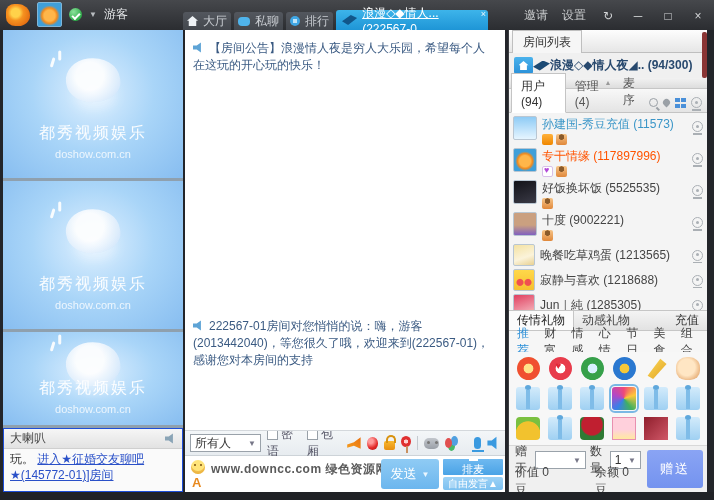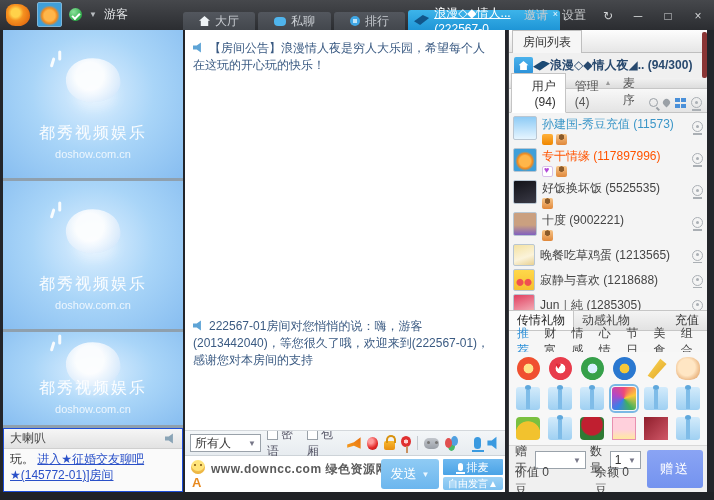--- a/index.html
+++ b/index.html
@@ -20,21 +20,21 @@
   .status-dot::after { content:""; position:absolute; left:3px; top:5px; width:6px; height:3px;
     border-left:2px solid #fff; border-bottom:2px solid #fff; transform:rotate(-45deg); }
   .caret { font-size:8px; color:#b8bcc0; }
   .guest-label { font-size:12px; color:#e4e6e8; }
   .tb-right { position:absolute; right:8px; top:7px; display:flex; align-items:center; gap:14px; color:#c8cacc; }
   .tb-right .txt-btn { font-size:12px; cursor:default; }
   .win-ctrl { font-size:12px; width:16px; text-align:center; color:#d2d4d6; }
 
   
   .tabstrip { position:absolute; left:183px; bottom:0; display:flex; gap:3px; align-items:flex-end; }
-  .tab { height:18px; padding:0 16px; display:flex; align-items:center; gap:5px;
+  .tab { height:18px; padding:0 4px; display:flex; align-items:center; gap:5px;
     background:linear-gradient(#53575e,#43474d); border-radius:3px 3px 0 0; color:#c9cdd2; font-size:12px; }
   .tab-active { height:20px; width:152px; padding:0 6px 0 6px;
     background:linear-gradient(#3db4ea,#1e95d6); color:#fff; position:relative;text-decoration:underline; }
   .tab-close { position:absolute; top:-1px; right:2px; font-size:9px; color:#eaf6fd; line-height:10px; }
   .home-ico { width:11px; height:10px; background:#eef2f5;
     clip-path:polygon(50% 0,100% 48%,84% 48%,84% 100%,16% 100%,16% 48%,0 48%); }
   .bubble-ico { width:12px; height:9px; background:#4fb4ec; border-radius:4px; position:relative; }
   .bubble-ico::after { content:""; position:absolute; left:2px; bottom:-3px; border:3px solid transparent; border-top-color:#4fb4ec; }
   .medal-ico { width:10px; height:10px; border-radius:50%; background:radial-gradient(circle,#bfe4f8 0 30%,#3fa6e4 34%); }
   .swoosh { display:inline-block; width:17px; height:10px; background:#1c4a74;
@@ -109,41 +109,41 @@
   .smiley { position:absolute; left:6px; top:4px; width:14px; height:14px; border-radius:50%;
     background:radial-gradient(circle at 50% 40%,#ffe47a 0 55%,#f4b93a);
     box-shadow:inset 0 -3px 0 rgba(220,140,20,.45); }
   .smiley::after{ content:""; position:absolute; left:3px; top:4px; width:2px; height:2px; background:#7a5010; border-radius:50%; box-shadow:6px 0 0 #7a5010; }
   .font-a { position:absolute; left:7px; top:19px; color:#e8891e; font-weight:bold; font-size:13px; }
   .watermark { position:absolute; left:26px; top:5px; color:#5a5a5a; font-weight:bold; letter-spacing:.5px; }
   .send-btn { position:absolute; right:66px; top:3px; width:58px; height:30px; background:linear-gradient(#8fcbf4,#6cb6ee);
     border-radius:3px; color:#fff; font-size:13px; display:flex; align-items:center; justify-content:center; gap:5px; }
   .send-btn .sel-caret{ color:#eaf6ff; }
   .mic-btn { position:absolute; right:2px; top:3px; width:60px; height:16px; background:linear-gradient(#6fb9f0,#4aa3e6);
-    border-radius:1px; color:#fff; display:flex; align-items:center; justify-content:center; gap:4px; font-size:11px; }
+    border-radius:1px; color:#fff; display:flex; align-items:center; justify-content:center; gap:4px; font-size:11px;flex-direction:column; }
   .mic-btn .i-mic{ width:5px; height:8px; background:#fff; } .mic-btn .i-mic::after{ background:#fff; width:9px; }
   .free-btn { position:absolute; right:2px; top:21px; width:60px; height:13px; background:linear-gradient(#9dd2f6,#7cc0f0);
     border-radius:2px; color:#fff; font-size:10px; display:flex; align-items:center; justify-content:center; }
 
   
   .rl-header { height:23px; background:linear-gradient(#fdfdfd,#e6e6e6); border-bottom:1px solid #bfbfbf; position:relative; }
   .rl-tab { display:inline-block; height:23px; line-height:22px; padding:0 10px; margin-left:3px;
     background:#f6f6f6; border:1px solid #bfbfbf; border-bottom:none; color:#333; }
   .room-row { height:25px; display:flex; align-items:center; padding:0 5px; background:#f0f0f0; }
   .home-btn { width:19px; height:17px; border-radius:2px; background:linear-gradient(#4ab2ec,#2a90d8);
     display:flex; align-items:center; justify-content:center; }
   .home-btn .home-ico{ width:10px; height:9px; background:#fff; }
   .room-name { color:#28496e; font-weight:bold; white-space:nowrap; overflow:hidden; }
   .collapse-bar { height:11px; background:linear-gradient(#f2f2f2,#dddddd); border-bottom:1px solid #c6c6c6;
     text-align:center; font-size:7px; color:#999; line-height:10px; }
 
   .user-tabs { height:24px; background:linear-gradient(#f8f8f8,#e4e4e4); border-bottom:1px solid #c4c4c4;
     display:flex; align-items:flex-end; padding:0 2px; }
   .utab { padding:4px 9px 3px; color:#555; }
-  .utab.active { background:#fff; border:1px solid #c4c4c4; border-bottom:1px solid #fff; color:#333; margin-bottom:-1px;text-align:right; }
+  .utab.active { background:#fff; border:1px solid #c4c4c4; border-bottom:1px solid #fff; color:#333; margin-bottom:-1px; }
   .ut-icons { margin-left:auto; display:flex; align-items:center; gap:5px; padding:0 3px 4px 0; }
   .i-search { width:9px; height:9px; border:1.5px solid #9aa0a6; border-radius:50%; position:relative; }
   .i-search::after { content:""; position:absolute; right:-3px; bottom:-3px; width:4px; height:1.5px; background:#9aa0a6; transform:rotate(45deg); }
   .i-pin { width:7px; height:7px; border-radius:50% 50% 50% 0; background:#9aa0a6; transform:rotate(-45deg); }
   .i-grid { width:11px; height:10px; background:
     linear-gradient(#4a90d9,#4a90d9) 0 0/5px 4px no-repeat, linear-gradient(#4a90d9,#4a90d9) 6px 0/5px 4px no-repeat,
     linear-gradient(#4a90d9,#4a90d9) 0 6px/5px 4px no-repeat, linear-gradient(#4a90d9,#4a90d9) 6px 6px/5px 4px no-repeat; }
   .cam { width:11px; height:11px; border:1.5px solid #aaafb4; border-radius:50%; position:relative; display:inline-block; }
   .cam::before { content:""; position:absolute; left:2.5px; top:2.5px; width:3px; height:3px; background:#aaafb4; border-radius:50%; }
   .cam::after  { content:""; position:absolute; left:0; bottom:-3.5px; width:9px; height:1.5px; background:#aaafb4; }

